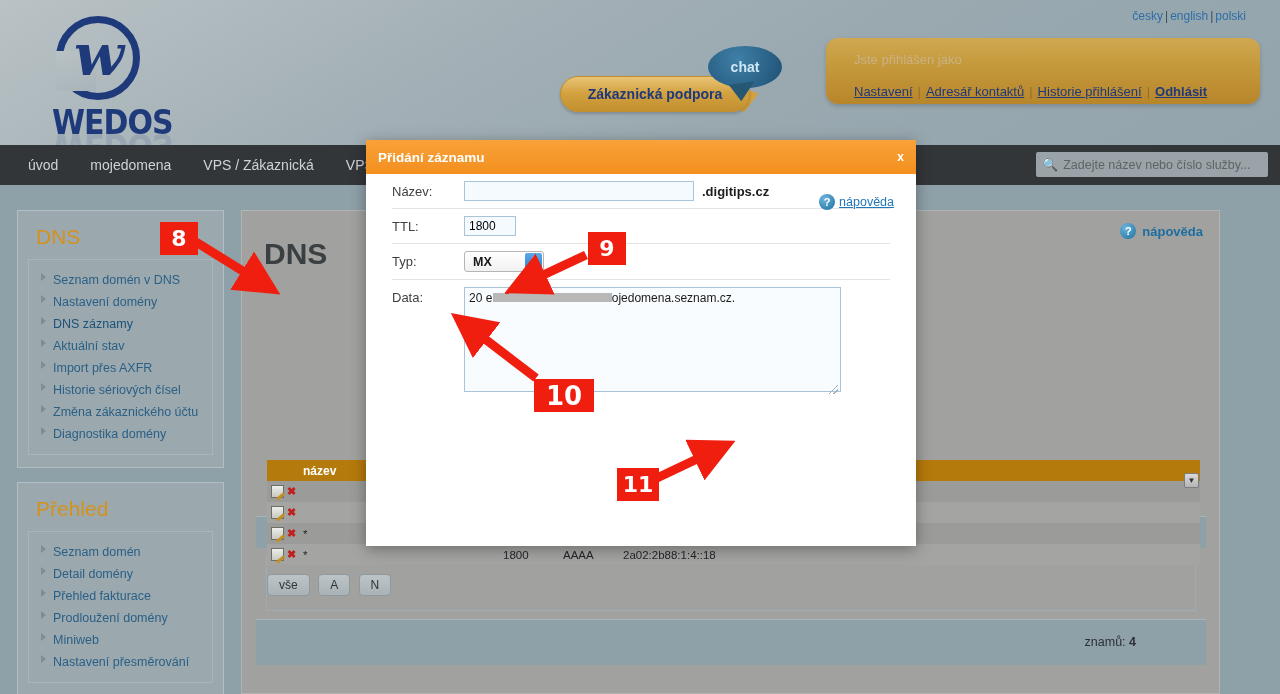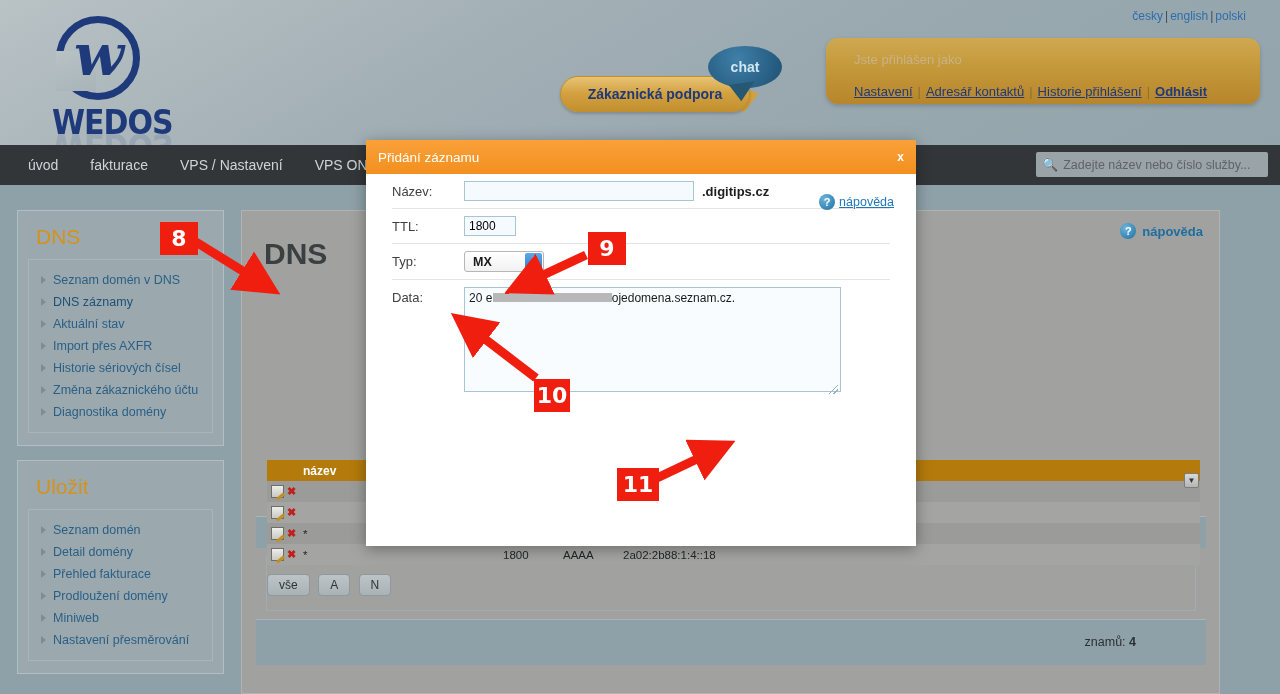--- a/index.html
+++ b/index.html
@@ -124,21 +124,21 @@
   .sidebar { position: absolute; left: 17px; top: 210px; width: 207px; }
   .panel {
     background: #9ba9ae; border: 1px solid #b3bec2;
     margin-bottom: 14px; padding: 10px 0 12px 0;
   }
   .panel-title {
     font-size: 21px; color: #d4921c; padding: 4px 0 10px 18px; font-weight: normal;
   }
   .panel-inner { border: 1px solid #aab5ba; margin: 0 10px; padding: 9px 0; }
   .side-item {
-    display: flex; align-items: center;
+    display: flex; align-items: flex-start;
     font-size: 12.5px; color: #2a5f86; padding: 4px 0 4px 12px;
   }
   .side-item .tri {
     width: 0; height: 0; margin-right: 7px;
     border-top: 4px solid transparent; border-bottom: 4px solid transparent;
     border-left: 5px solid #7f8d93;
   }
   .side-item.active { font-weight: normal; color: #1d5178; }
 
   
@@ -244,21 +244,21 @@
   
   .modal {
     position: absolute; left: 366px; top: 140px; width: 550px; height: 406px;
     background: #fff; box-shadow: 0 3px 14px rgba(0,0,0,0.35);
   }
   .modal-hd {
     height: 34px; background: linear-gradient(180deg,#f9a139,#f3901f);
     display: flex; align-items: center; justify-content: space-between;
     padding: 0 12px;
   }
-  .modal-hd .ttl { color: #fff; font-size: 13.5px; font-weight: normal; }
+  .modal-hd .ttl { color: #fff; font-size: 13.5px; font-weight: bold; }
   .modal-hd .x { color: #fff; font-size: 12px; font-weight: bold; }
   .modal-help {
     position: absolute; right: 22px; top: 54px;
     font-size: 12.5px; color: #2277bb;
     display: flex; align-items: center; gap: 4px;
   }
   .modal-help a { color: #2277bb; text-decoration: underline; }
   .frow {
     display: flex; align-items: flex-start;
     padding: 7px 0 7px 0; margin: 0 26px;
@@ -345,41 +345,45 @@
     <div class="userbox">
       <div class="logged">Jste přihlášen jako</div>
       <div class="links">
         <a href="#">Nastavení</a><span class="sep">|</span><a href="#">Adresář kontaktů</a><span class="sep">|</span><a href="#">Historie přihlášení</a><span class="sep">|</span><a href="#" class="bold">Odhlásit</a>
       </div>
     </div>
   </div>
 
   <div class="nav">
     <div class="nav-item">úvod</div>
-    <div class="nav-item">fakturace</div>
-    <div class="nav-item">VPS / Nastavení</div>
+    <div class="nav-item">mojedomena</div>
+    <div class="nav-item">VPS / Zákaznická</div>
     <div class="nav-item">VPS ON</div>
     <div class="nav-item" style="margin-left:200px">pa služeb</div>
     <div class="nav-search">
       <span class="mag">🔍</span>
       <span class="ph">Zadejte název nebo číslo služby...</span>
     </div>
   </div>
 
   <div class="page-bg"></div>
 
   <div class="sidebar">
 
     <div class="panel">
       <div class="panel-title">DNS</div>
       <div class="panel-inner">
         <div class="side-item">
             <span class="tri"></span>
             <span>Seznam domén v DNS</span>
           </div>
+        <div class="side-item">
+            <span class="tri"></span>
+            <span>Nastavení domény</span>
+          </div>
         <div class="side-item active">
             <span class="tri"></span>
             <span>DNS záznamy</span>
           </div>
         <div class="side-item">
             <span class="tri"></span>
             <span>Aktuální stav</span>
           </div>
         <div class="side-item">
             <span class="tri"></span>
@@ -394,21 +398,21 @@
             <span>Změna zákaznického účtu</span>
           </div>
         <div class="side-item">
             <span class="tri"></span>
             <span>Diagnostika domény</span>
           </div>
       </div>
     </div>
 
     <div class="panel">
-      <div class="panel-title">Uložit</div>
+      <div class="panel-title">Přehled</div>
       <div class="panel-inner">
         <div class="side-item">
             <span class="tri"></span>
             <span>Seznam domén</span>
           </div>
         <div class="side-item">
             <span class="tri"></span>
             <span>Detail domény</span>
           </div>
         <div class="side-item">
@@ -565,16 +569,16 @@
       </marker>
     </defs>
     <line x1="196" y1="242" x2="262" y2="283" stroke="#f01e0f" stroke-width="9" marker-end="url(#ah)"></line>
     <line x1="586" y1="255" x2="524" y2="284" stroke="#f01e0f" stroke-width="9" marker-end="url(#ah)"></line>
     <line x1="536" y1="378" x2="468" y2="326" stroke="#f01e0f" stroke-width="9" marker-end="url(#ah)"></line>
     <line x1="657" y1="478" x2="716" y2="450" stroke="#f01e0f" stroke-width="9" marker-end="url(#ah)"></line>
   </svg>
 
   <div class="ann-box" style="left:160px;top:222px;width:38px;height:33px;font-size:22px">8</div>
   <div class="ann-box" style="left:588px;top:232px;width:38px;height:33px;font-size:22px">9</div>
-  <div class="ann-box" style="left:534px;top:379px;width:36px;height:33px;font-size:22px">10</div>
+  <div class="ann-box" style="left:534px;top:379px;width:60px;height:33px;font-size:26px">10</div>
   <div class="ann-box" style="left:617px;top:468px;width:42px;height:33px;font-size:22px">11</div>
 
 </div>
 
 </body></html>

